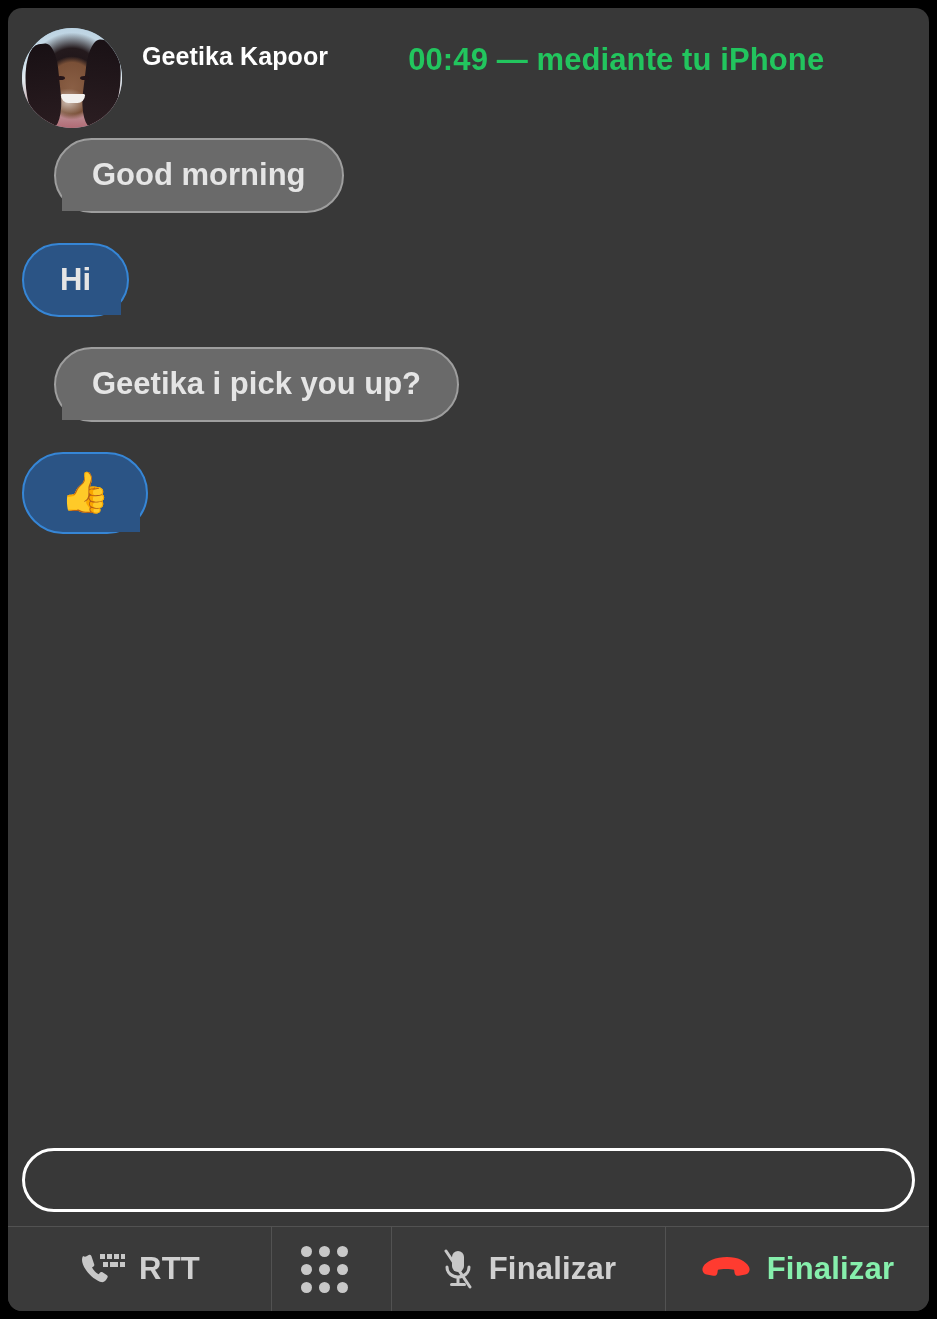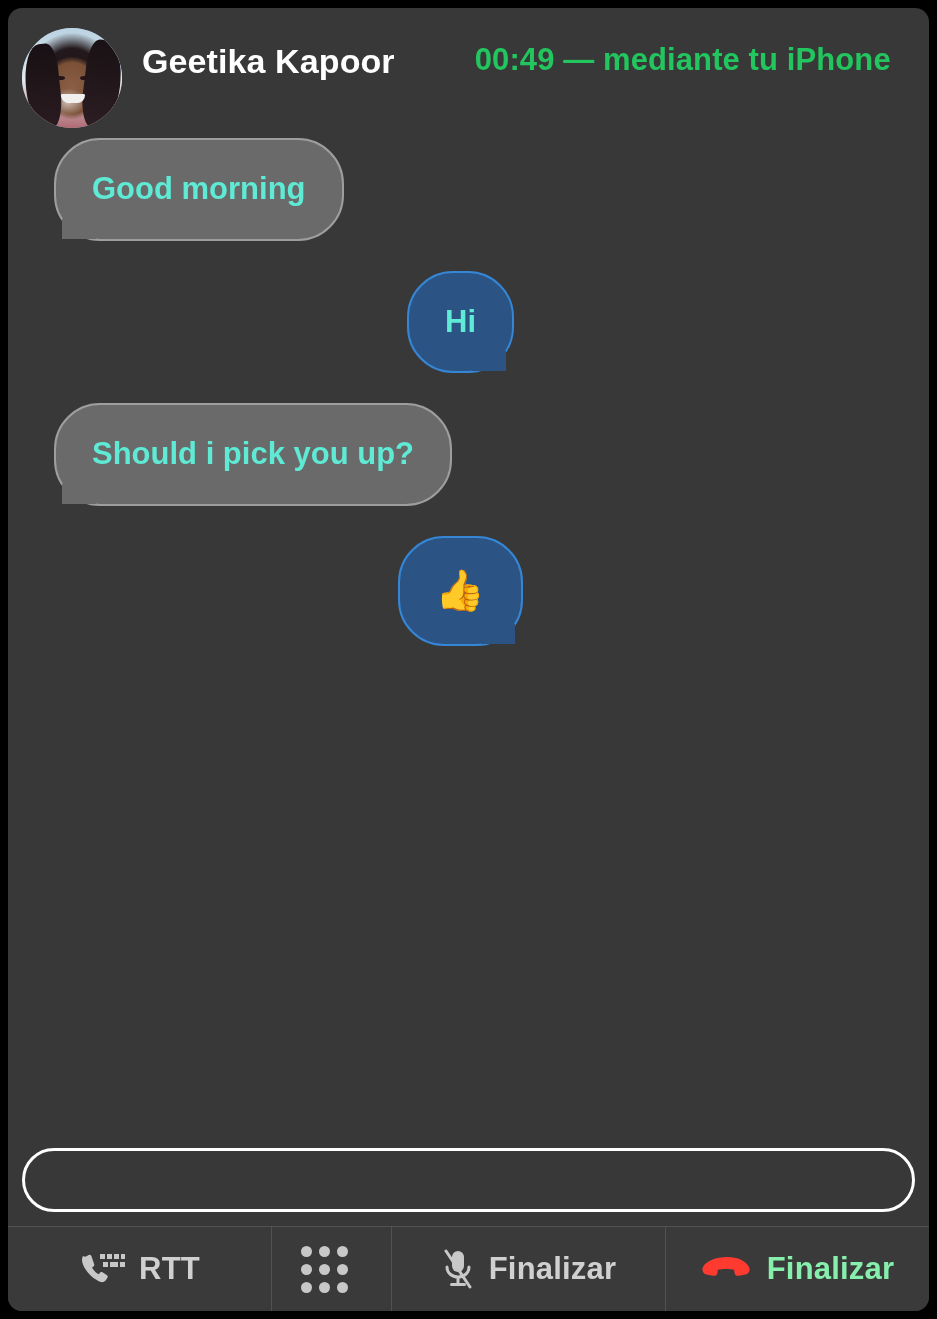--- a/index.html
+++ b/index.html
@@ -86,21 +86,21 @@
     position: absolute;
     left: 39px; top: 66px;
     width: 24px; height: 9px;
     background: #f2f0ee;
     border-radius: 2px 2px 11px 11px;
   }
 
   #header-name {
     margin-left: 134px;
     margin-top: 34px;
-    font-size: 34px;
+    font-size: 25px;
     font-weight: bold;
     color: #ffffff;
     letter-spacing: 0.1px;
     white-space: nowrap;
   }
   #header-status {
     margin-left: 80px;
     margin-top: 34px;
     font-size: 31px;
     font-weight: bold;
@@ -111,29 +111,29 @@
 
   
   #transcript {
     flex: 1 1 auto;
     position: relative;
     padding: 10px 14px 0 14px;
     overflow: hidden;
   }
   .msg-row { display: flex; margin-bottom: 30px; }
   .msg-row.incoming { justify-content: flex-start; padding-left: 32px; }
-  .msg-row.outgoing { justify-content: center; padding-right: 16px; }
+  .msg-row.outgoing { justify-content: flex-start; padding-right: 16px; }
 
   .bubble {
     position: relative;
     max-width: 600px;
-    padding: 32px 36px;
+    padding: 18px 36px;
     font-size: 31px;
     font-weight: bold;
-    color: #5eead4;
+    color: #e5e5e5;
     line-height: 1.12;
     border-radius: 46px;
     box-sizing: border-box;
     white-space: nowrap;
   }
   .bubble.gray {
     background: #6a6a6a;
     border: 2px solid #9e9e9e;
   }
   .bubble.blue {
@@ -289,21 +289,21 @@
     </div>
 
     <div class="msg-row outgoing">
       <div class="bubble blue">
         <span class="bubble-text">Hi</span>
       </div>
     </div>
 
     <div class="msg-row incoming">
       <div class="bubble gray">
-        <span class="bubble-text">Should i pick you up?</span>
+        <span class="bubble-text">Geetika i pick you up?</span>
       </div>
     </div>
 
     <div class="msg-row outgoing">
       <div class="bubble blue emoji">
         <span class="bubble-text">👍</span>
       </div>
     </div>
 
   </div>

